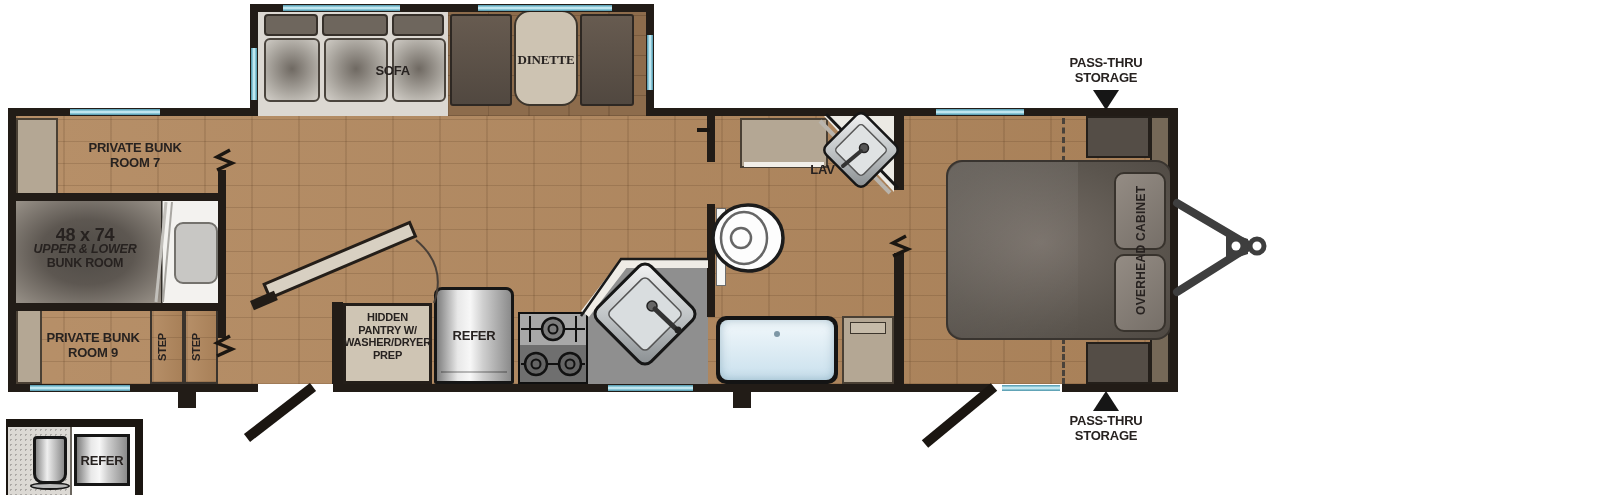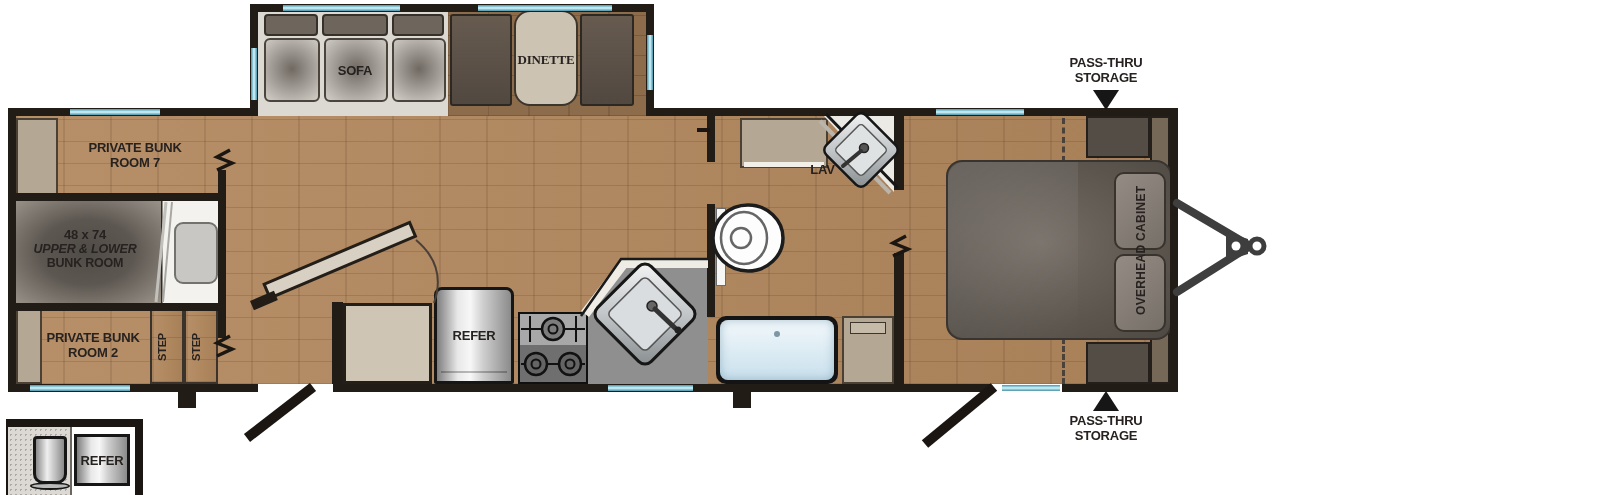--- a/index.html
+++ b/index.html
@@ -212,41 +212,47 @@
 
   <div class="abs z2" style="left:6px;top:419px;width:137px;height:76px;background:#ffffff;border-top:8px solid #1b1611;border-right:8px solid #1b1611;border-left:2px solid #1b1611;box-sizing:border-box;">
     <div class="abs" style="left:0;top:0;width:62px;height:68px;background:#dcd9d4;background-image:radial-gradient(rgba(0,0,0,0.22) 1px,rgba(0,0,0,0) 1px);background-size:5px 5px;border-right:2px solid #6b665f;"></div>
     <div class="abs" style="left:25px;top:9px;width:34px;height:48px;background:linear-gradient(90deg,#8a8a8a,#efefef 40%,#bdbdbd 70%,#8a8a8a);border:3px solid #161616;border-radius:4px 4px 10px 10px;box-sizing:border-box;"></div>
     <div class="abs" style="left:22px;top:55px;width:40px;height:8px;background:#b9b9b9;border:2px solid #161616;border-radius:50%;box-sizing:border-box;"></div>
     <div class="abs metal" style="left:66px;top:7px;width:56px;height:52px;display:flex;align-items:center;justify-content:center;">
       <span class="lbl" style="position:static;font-size:13px;">REFER</span>
     </div>
   </div>
 
-  <div class="lbl" style="left:300px;top:63px;width:110px;">
+  <div class="lbl" style="left:300px;top:63px;width:110px;text-align:right;">
     <div>SOFA</div>
   </div>
   <div class="lbl" style="left:491px;top:52px;width:110px;font-family:Liberation Serif, serif;">
     <div>DINETTE</div>
   </div>
   <div class="lbl" style="left:50px;top:140px;width:170px;">
     <div>PRIVATE BUNK</div>
       <div>ROOM 7</div>
   </div>
   <div class="lbl" style="left:10px;top:228px;width:150px;">
-    <div style="font-size:13px;line-height:14px;">48 x 74</div>
+    <div style="font-size:18px;line-height:14px;">48 x 74</div>
     <div style="font-size:12.5px;line-height:14px;font-style:italic;">UPPER &amp; LOWER</div>
     <div style="font-size:12.5px;line-height:14px;">BUNK ROOM</div>
   </div>
   <div class="lbl" style="left:18px;top:330px;width:150px;">
     <div>PRIVATE BUNK</div>
-      <div>ROOM 2</div>
+      <div>ROOM 9</div>
   </div>
   <div class="lbl vtext" style="left:156px;top:316px;width:22px;height:62px;font-size:11px;">STEP</div>
   <div class="lbl vtext" style="left:190px;top:316px;width:22px;height:62px;font-size:11px;">STEP</div>
+  <div class="lbl" style="left:343px;top:311px;width:89px;">
+    <div style="font-size:11px;line-height:12.5px;">HIDDEN</div>
+    <div style="font-size:11px;line-height:12.5px;">PANTRY W/</div>
+    <div style="font-size:11px;line-height:12.5px;">WASHER/DRYER</div>
+    <div style="font-size:11px;line-height:12.5px;">PREP</div>
+  </div>
   <div class="lbl" style="left:434px;top:328px;width:80px;">
     <div>REFER</div>
   </div>
   <div class="lbl" style="left:780px;top:162px;width:85px;">
     <div>LAV</div>
   </div>
   <div class="lbl vtext" style="left:1128px;top:165px;width:26px;height:170px;font-size:12px;letter-spacing:0.3px;display:flex;align-items:center;justify-content:center;">OVERHEAD CABINET</div>
   <div class="lbl" style="left:1040px;top:55px;width:132px;">
     <div>PASS-THRU</div>
       <div>STORAGE</div>

